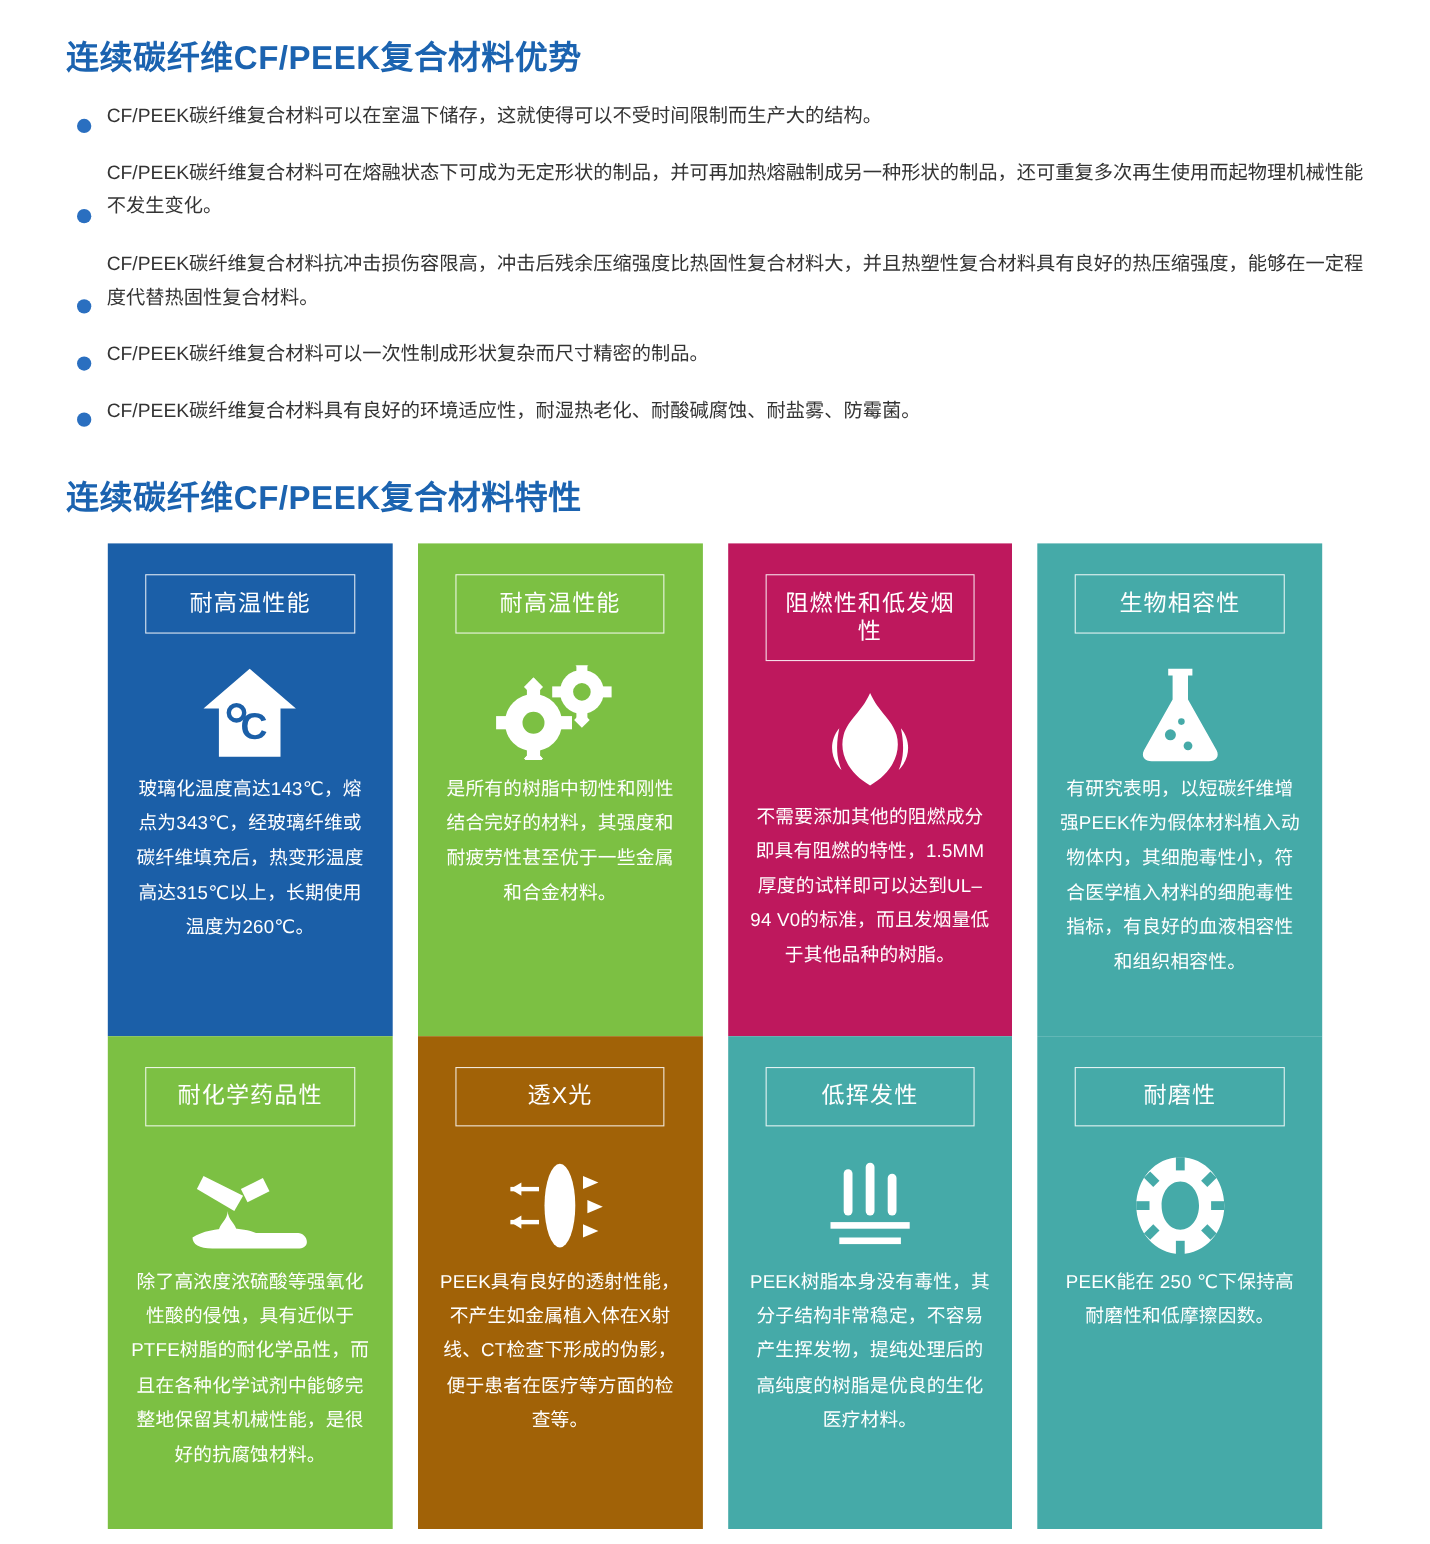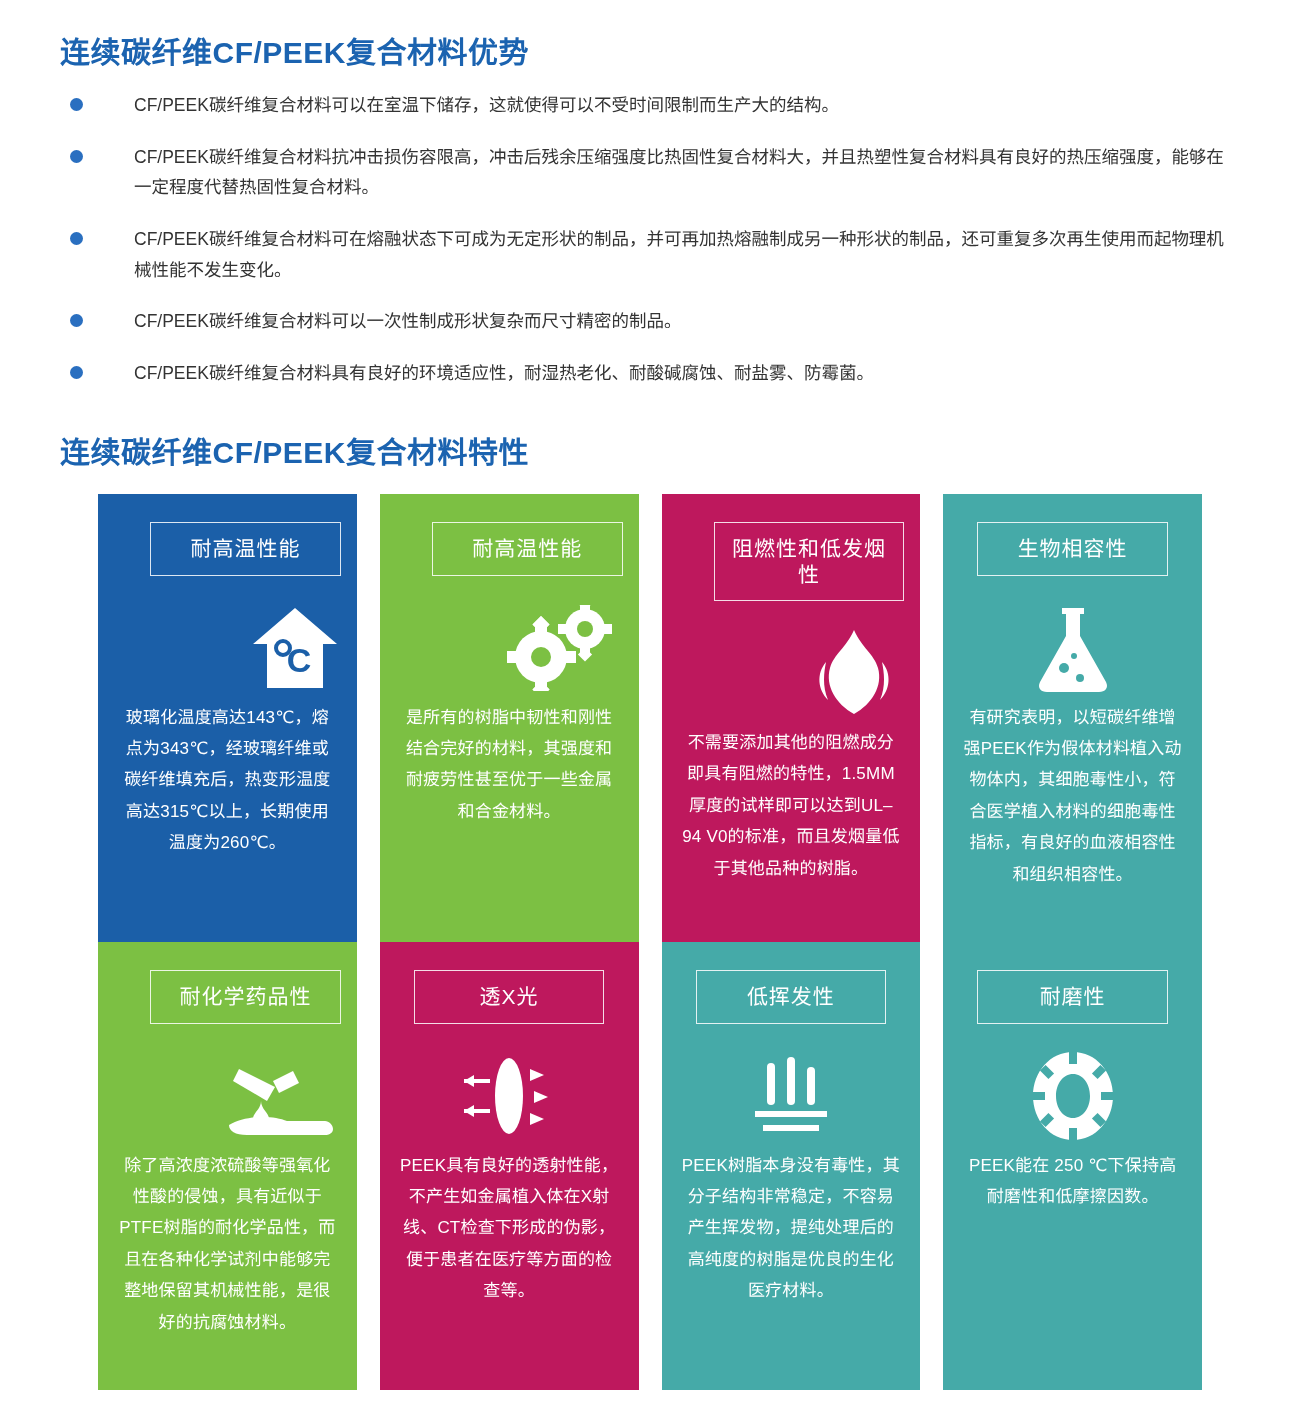--- a/index.html
+++ b/index.html
@@ -36,23 +36,22 @@
   }
 
   
   .bullets {
     margin: 0;
     padding: 0;
     list-style: none;
   }
   .bullet-item {
     display: flex;
-    align-items: flex-start;
+    align-items: flex-end;
     margin-bottom: 21px;
-    gap: 37px;
   }
   .bullet-dot {
     flex: 0 0 auto;
     width: 13px;
     height: 13px;
     border-radius: 50%;
     background: #2a6fc0;
     margin-top: 8px;
     margin-right: 14px;
     margin-left: 10px;
@@ -75,21 +74,21 @@
   }
   .card {
     position: relative;
     box-sizing: border-box;
     padding: 28px 16px 24px 16px;
     display: flex;
     flex-direction: column;
     align-items: center;
     color: #ffffff;
   }
-  .card.row1 { min-height: 448px; align-items: flex-end; }
+  .card.row1 { min-height: 448px; }
   .card.row2 { min-height: 448px; }
 
   .card-title-box {
     border: 1px solid rgba(255,255,255,0.85);
     padding: 13px 10px;
     width: 84%;
     box-sizing: border-box;
     text-align: center;
     font-size: 21px;
     font-weight: 500;
@@ -122,25 +121,25 @@
 
   <h2 class="section-title">连续碳纤维CF/PEEK复合材料优势</h2>
 
   <ul class="bullets">
     <li class="bullet-item">
       <span class="bullet-dot"></span>
       <span class="bullet-text">CF/PEEK碳纤维复合材料可以在室温下储存，这就使得可以不受时间限制而生产大的结构。</span>
     </li>
     <li class="bullet-item">
       <span class="bullet-dot"></span>
+      <span class="bullet-text">CF/PEEK碳纤维复合材料可在熔融状态下可成为无定形状的制品，并可再加热熔融制成另一种形状的制品，还可重复多次再生使用而起物理机械性能不发生变化。</span>
+    </li>
+    <li class="bullet-item">
+      <span class="bullet-dot"></span>
       <span class="bullet-text">CF/PEEK碳纤维复合材料抗冲击损伤容限高，冲击后残余压缩强度比热固性复合材料大，并且热塑性复合材料具有良好的热压缩强度，能够在一定程度代替热固性复合材料。</span>
-    </li>
-    <li class="bullet-item">
-      <span class="bullet-dot"></span>
-      <span class="bullet-text">CF/PEEK碳纤维复合材料可在熔融状态下可成为无定形状的制品，并可再加热熔融制成另一种形状的制品，还可重复多次再生使用而起物理机械性能不发生变化。</span>
     </li>
     <li class="bullet-item">
       <span class="bullet-dot"></span>
       <span class="bullet-text">CF/PEEK碳纤维复合材料可以一次性制成形状复杂而尺寸精密的制品。</span>
     </li>
     <li class="bullet-item">
       <span class="bullet-dot"></span>
       <span class="bullet-text">CF/PEEK碳纤维复合材料具有良好的环境适应性，耐湿热老化、耐酸碱腐蚀、耐盐雾、防霉菌。</span>
     </li>
   </ul>
@@ -219,21 +218,21 @@
         <div class="card-icon">
           <svg width="120" height="86" viewBox="0 0 120 86" fill="none">
       <path d="M18 16 L54 34 L46 48 L12 28 Z" fill="#fff"></path>
       <path d="M52 28 L72 18 L78 30 L58 40 Z" fill="#fff"></path>
       <path d="M40 48 C40 56 48 60 48 66 C48 71 44 74 40 74 C36 74 32 71 32 66 C32 60 40 56 40 48 Z" fill="#fff"></path>
       <path d="M8 72 C24 62 52 62 66 68 L104 68 C108 68 112 72 112 76 C112 80 108 82 104 82 L26 82 C14 82 8 78 8 72 Z" fill="#fff"></path>
     </svg>
         </div>
         <div class="card-desc">除了高浓度浓硫酸等强氧化性酸的侵蚀，具有近似于PTFE树脂的耐化学品性，而且在各种化学试剂中能够完整地保留其机械性能，是很好的抗腐蚀材料。</div>
       </div>
-      <div class="card row2" style="background: #be185d;">
+      <div class="card row2" style="background: #a16207;">
         <div class="card-title-box">透X光</div>
         <div class="card-icon">
           <svg width="110" height="86" viewBox="0 0 110 86" fill="#fff">
       <ellipse cx="55" cy="43" rx="14" ry="38"></ellipse>
       <rect x="10" y="26" width="26" height="4"></rect>
       <path d="M10 28 L20 22 L20 34 Z"></path>
       <rect x="10" y="56" width="26" height="4"></rect>
       <path d="M10 58 L20 52 L20 64 Z"></path>
       <path d="M76 16 L90 22 L76 28 Z"></path>
       <path d="M80 38 L94 44 L80 50 Z"></path>

